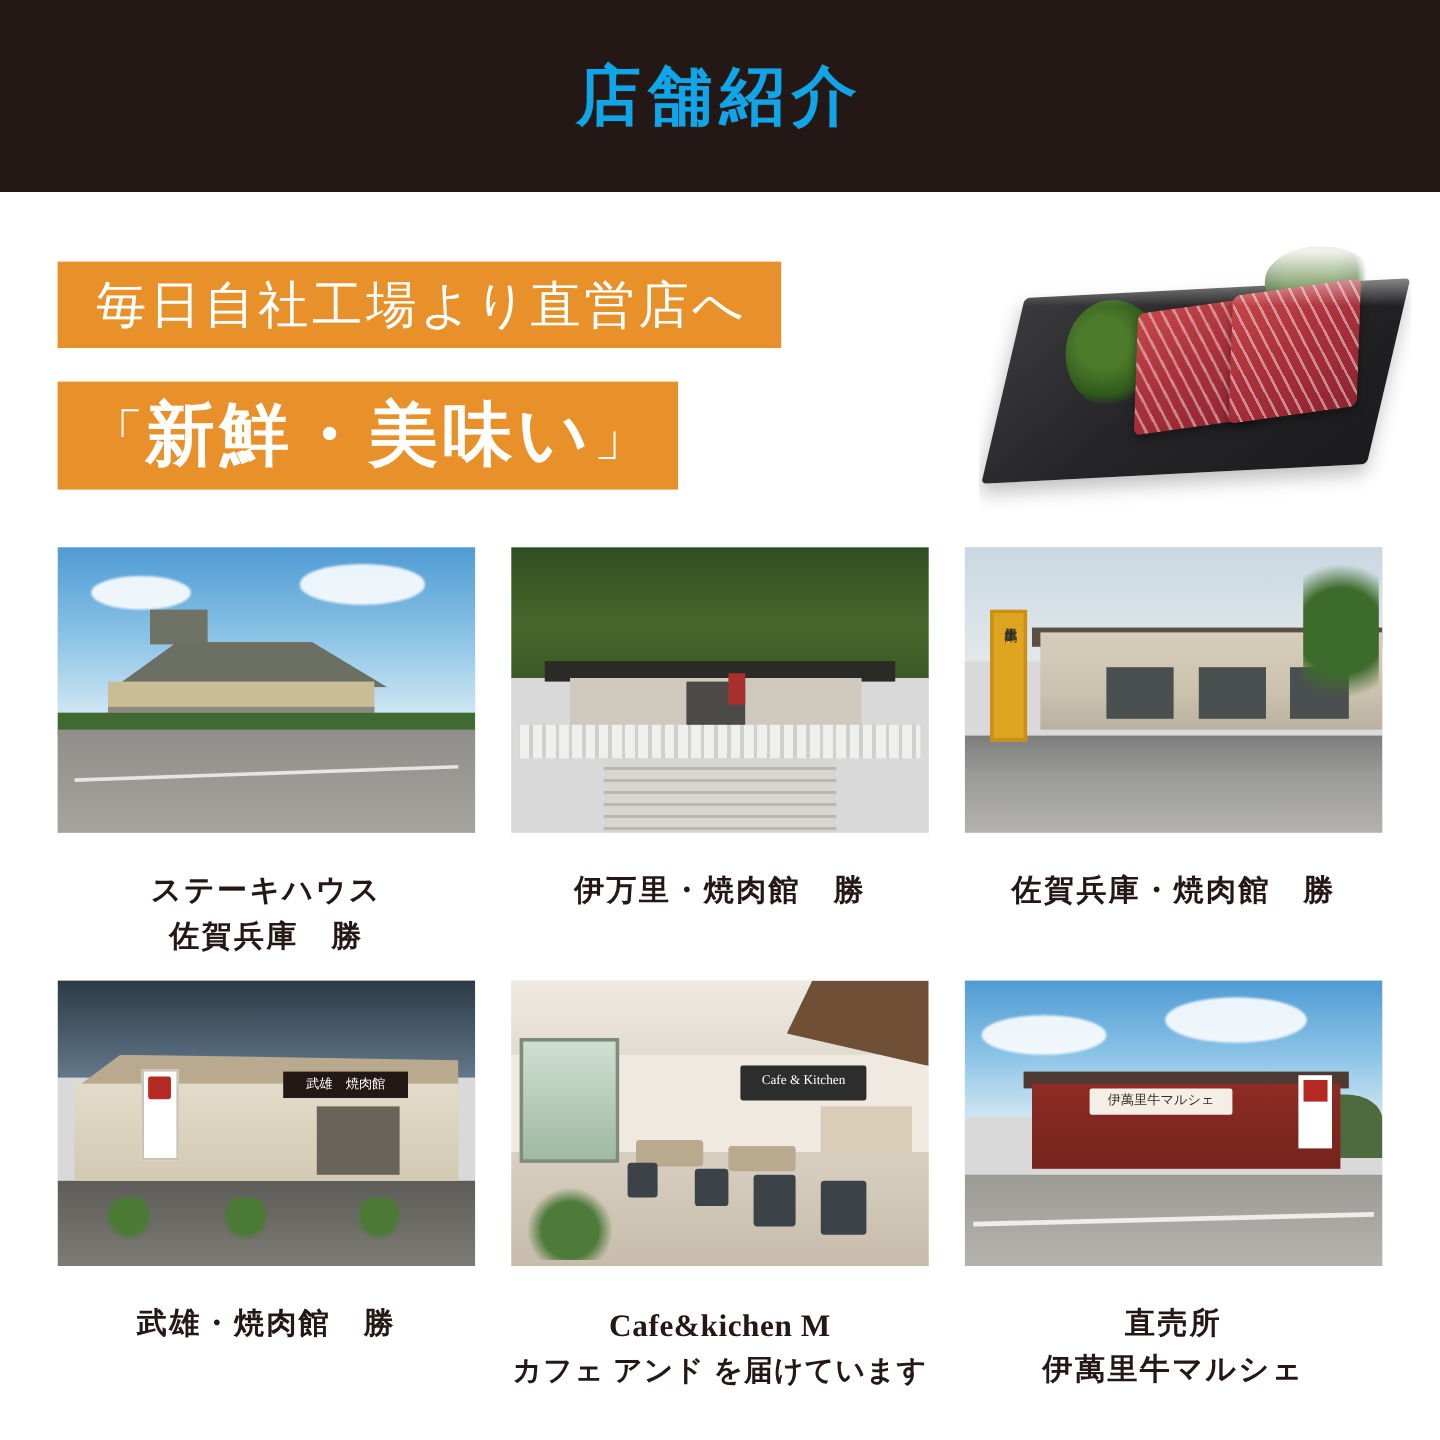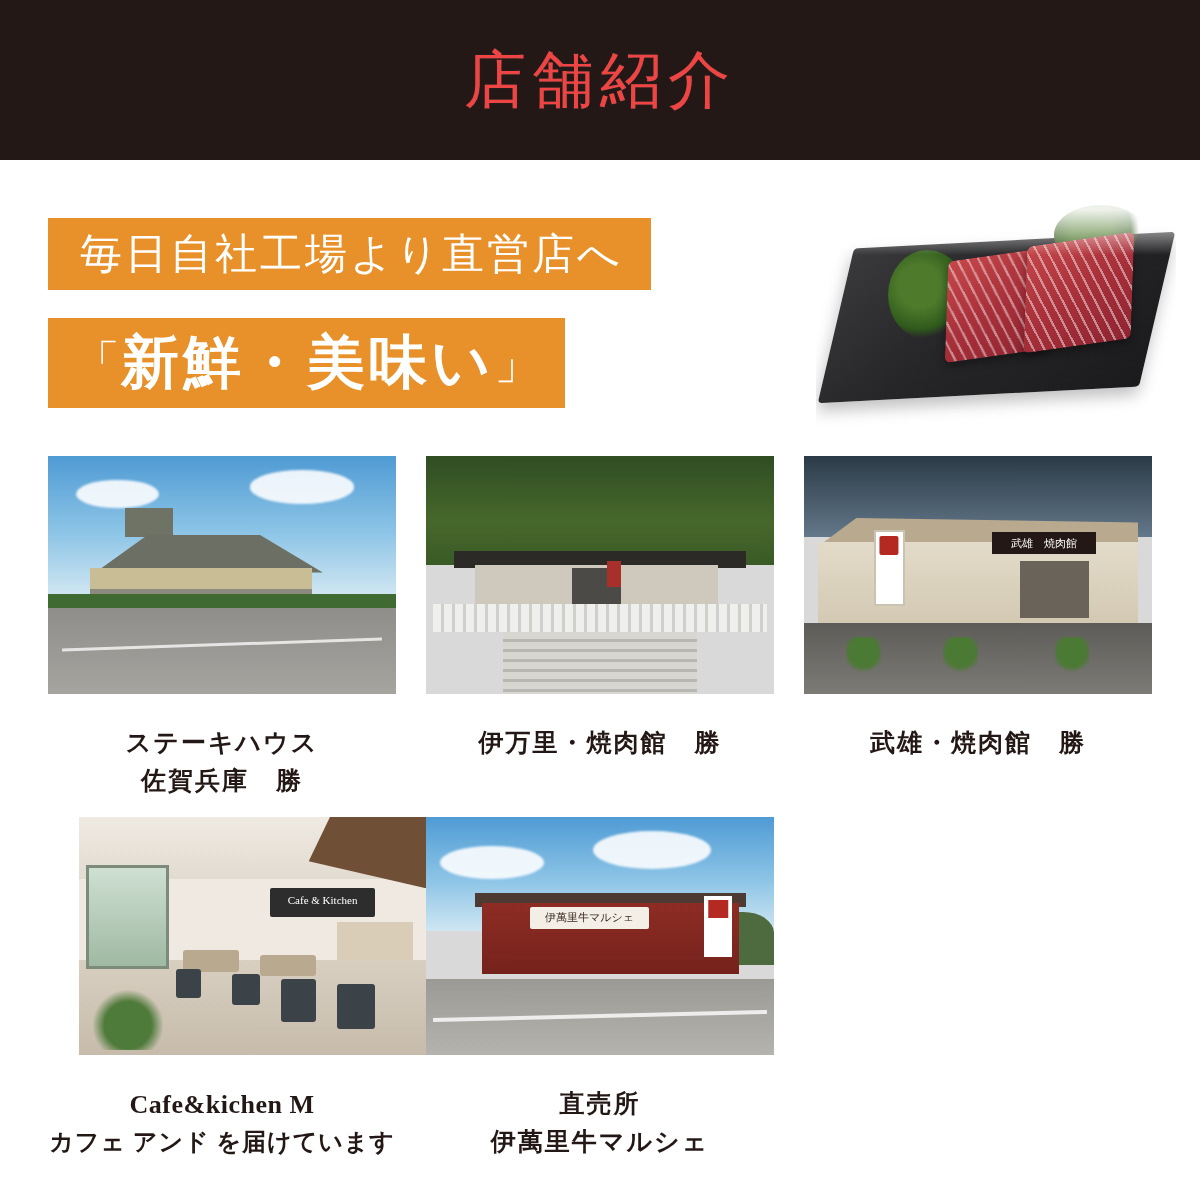--- a/index.html
+++ b/index.html
@@ -19,23 +19,23 @@
   .header-band {
     position: absolute;
     top: 0; left: 0;
     width: 1200px; height: 160px;
     background: #231815;
     display: flex;
     align-items: center;
     justify-content: center;
   }
   .header-title {
-    color: #ef4444;
-    font-size: 62px;
-    font-weight: 400;
+    color: #0ea5e9;
+    font-size: 54px;
+    font-weight: 700;
     letter-spacing: 6px;
     line-height: 1;
     text-shadow: 0 0 1px rgba(255,255,255,0.2);
   }
 
   
   .body-area {
     position: absolute;
     top: 160px; left: 0;
     width: 1200px; height: 1040px;
@@ -272,21 +272,21 @@
   .s4 .door {
     position: absolute; left: 62%; top: 44%; width: 20%; height: 24%;
     background: #6a635a;
   }
   .s4 .shrub {
     position: absolute; bottom: 8%; width: 10%; height: 16%;
     background: radial-gradient(circle at 50% 40%, #4a7a33 0 50%, rgba(74,122,51,0) 72%);
   }
 
   
-  .s5 { background: #efe9e1; margin-left: 31px; }
+  .s5 { background: #efe9e1; }
   .s5 .ceil {
     position: absolute; left: 0; top: 0; width: 100%; height: 26%;
     background: linear-gradient(180deg, #efeae2 0%, #e2dbd1 100%);
   }
   .s5 .beam {
     position: absolute; right: 0; top: 0; width: 34%; height: 30%;
     background: #6f4f36;
     clip-path: polygon(18% 0, 100% 0, 100% 100%, 0 62%);
   }
   .s5 .floor {
@@ -411,20 +411,38 @@
           <div class="door"></div>
           <div class="banner"></div>
           <div class="fence"></div>
           <div class="stairs"></div>
         </div>
         <div class="caption">
           <span class="line1">伊万里・焼肉館　勝</span>
         </div>
       </div>
 
+      <div class="card">
+        <div class="thumb s3">
+          <div class="sky" style="height:40%;background:linear-gradient(180deg,#c9d8e2 0%,#e2e8ea 100%);"></div>
+          <div class="ground" style="height:34%;"></div>
+          <div class="eave"></div>
+          <div class="bldg-main"></div>
+          <div class="glass" style="left:34%;width:16%;"></div>
+          <div class="glass" style="left:56%;width:16%;"></div>
+          <div class="glass" style="left:78%;width:14%;"></div>
+          <div class="tree"></div>
+          <div class="flag">
+            <span class="t">伊萬里牛</span>
+          </div>
+        </div>
+        <div class="caption">
+          <span class="line1">佐賀兵庫・焼肉館　勝</span>
+        </div>
+      </div>
 
       <div class="card">
         <div class="thumb s4">
           <div class="sky" style="height:34%;background:linear-gradient(180deg,#2b3a46 0%,#63788a 100%);"></div>
           <div class="ground" style="height:30%;background:linear-gradient(180deg,#5d5c58 0%,#7d7b76 100%);"></div>
           <div class="roof"></div>
           <div class="wall"></div>
           <div class="door"></div>
           <div class="sign">
             <div class="k">武雄　焼肉館</div>

